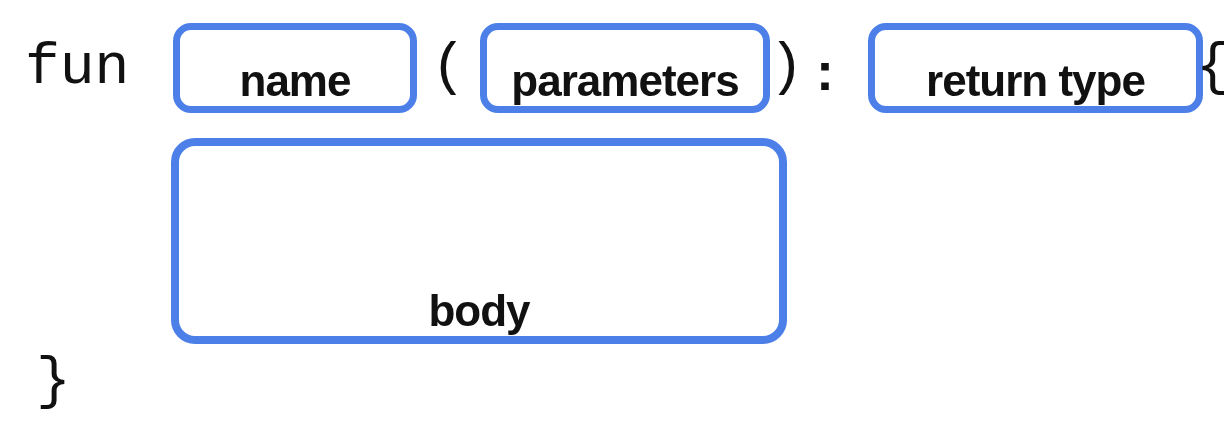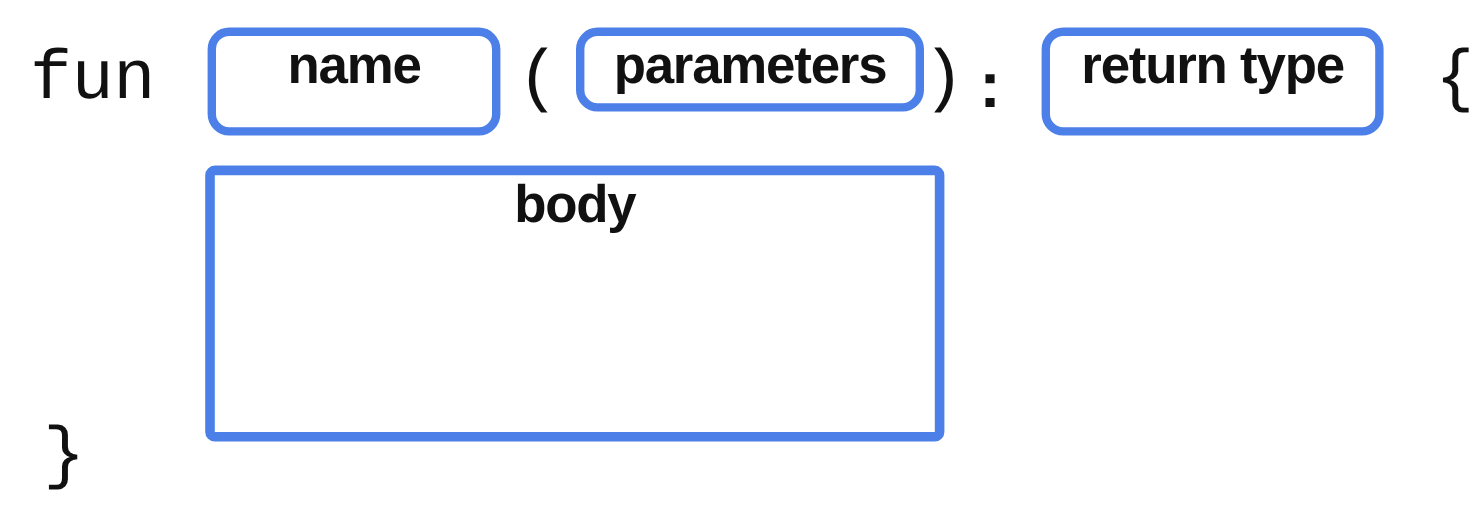--- a/index.html
+++ b/index.html
@@ -33,39 +33,39 @@
     line-height: 50px;
     font-weight: 700;
     color: var(--text);
   }
   .chip {
     position: absolute;
     border: 7px solid var(--chip-border);
     border-radius: 18px;
     background: var(--bg);
     display: flex;
-    align-items: flex-start;
+    align-items: flex-end;
     justify-content: center;
   }
   .chip .chip-label {
     font-family: "Liberation Sans", sans-serif;
     font-weight: 700;
     font-size: 44px;
     letter-spacing: -1px;
     color: var(--text);
     white-space: nowrap;
   }
   
   .chip-name        { left: 173px; top: 23px;  width: 244px; height: 90px; }
-  .chip-parameters  { left: 480px; top: 23px;  width: 290px; height: 70px; }
-  .chip-return-type { left: 868px; top: 23px;  width: 285px; height: 90px; }
+  .chip-parameters  { left: 480px; top: 23px;  width: 290px; height: 90px; }
+  .chip-return-type { left: 868px; top: 23px;  width: 335px; height: 90px; }
   
   .chip-body {
-    left: 171px; top: 138px; width: 616px; height: 230px;
-    border-width: 8px; border-radius: 8px;
+    left: 171px; top: 138px; width: 616px; height: 206px;
+    border-width: 8px; border-radius: 24px;
   }
   
   .kw-fun      { left: 25px;   top: 43px; }
   .open-paren  { left: 431px;  top: 43px; }
   .close-paren { left: 769px;  top: 43px; }
   .colon-tok   { left: 816px;  top: 46px; }
   .open-brace  { left: 1196px; top: 43px; }
   .close-brace { left: 36px;   top: 357px; }
 </style>
 </head>

